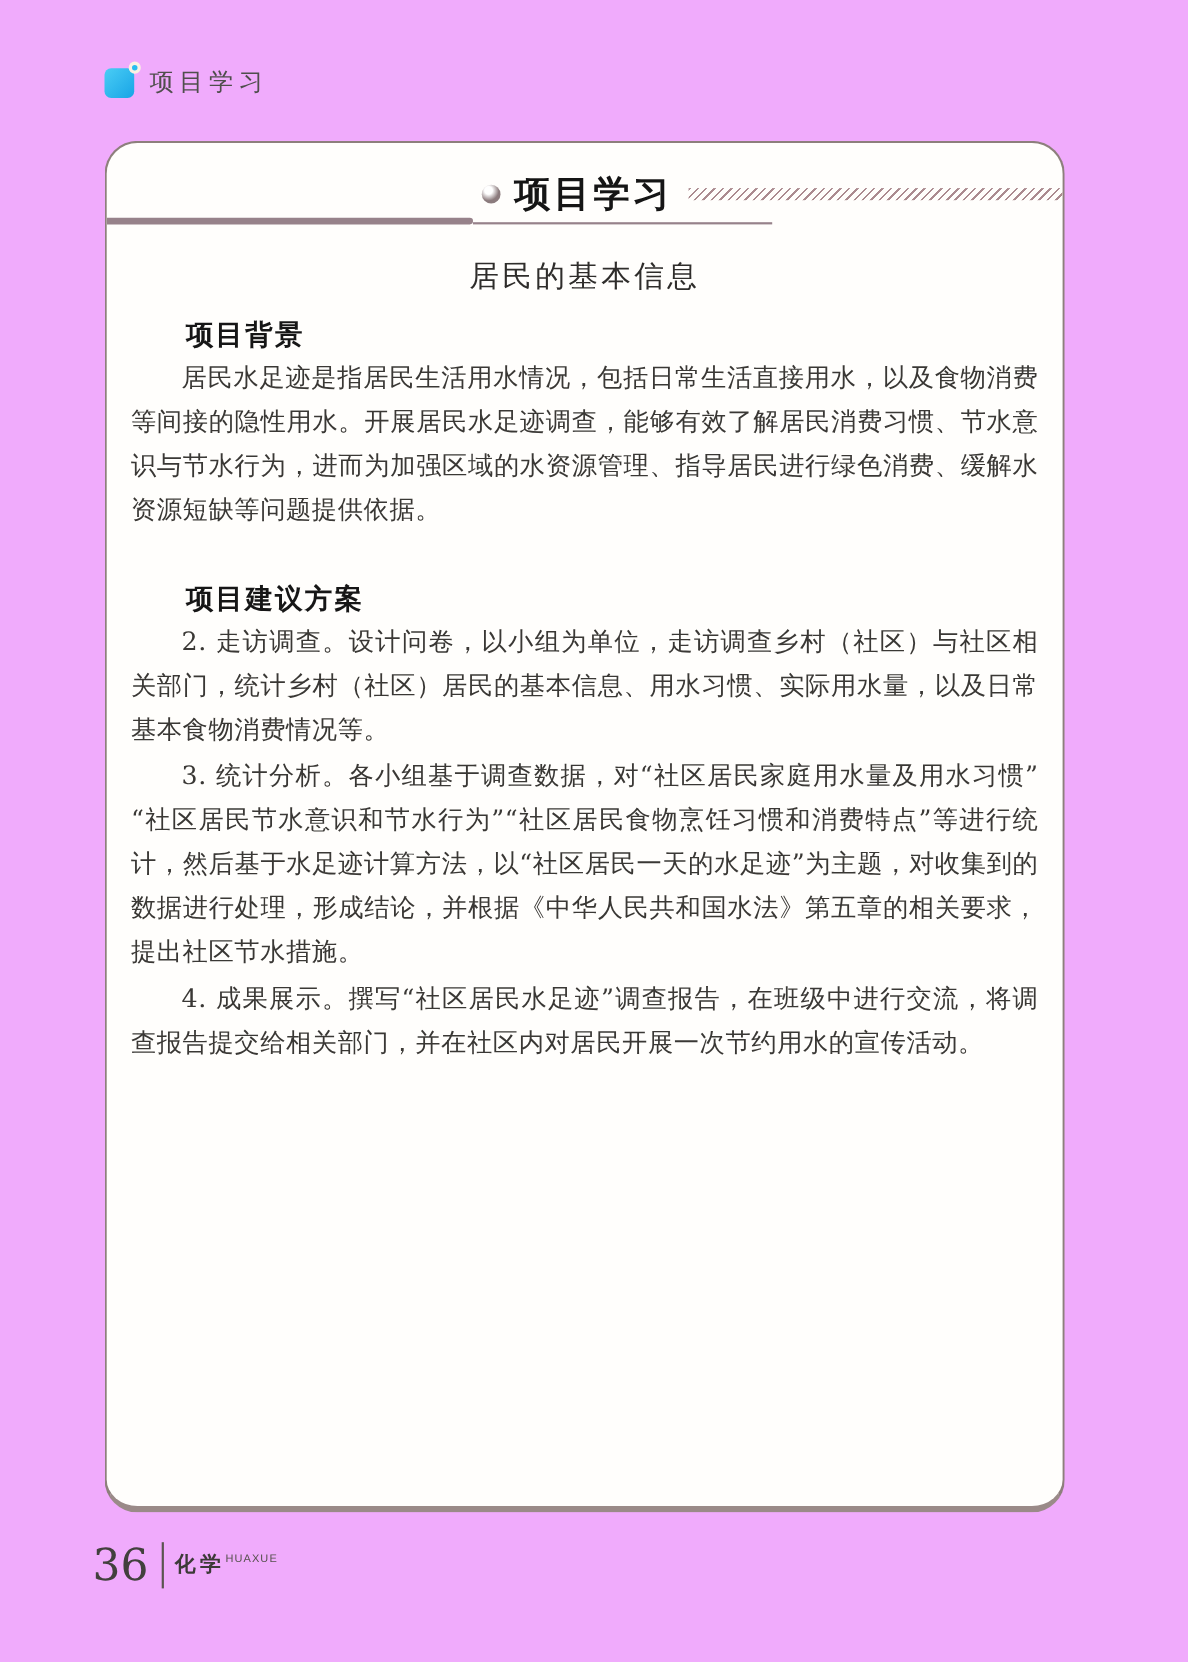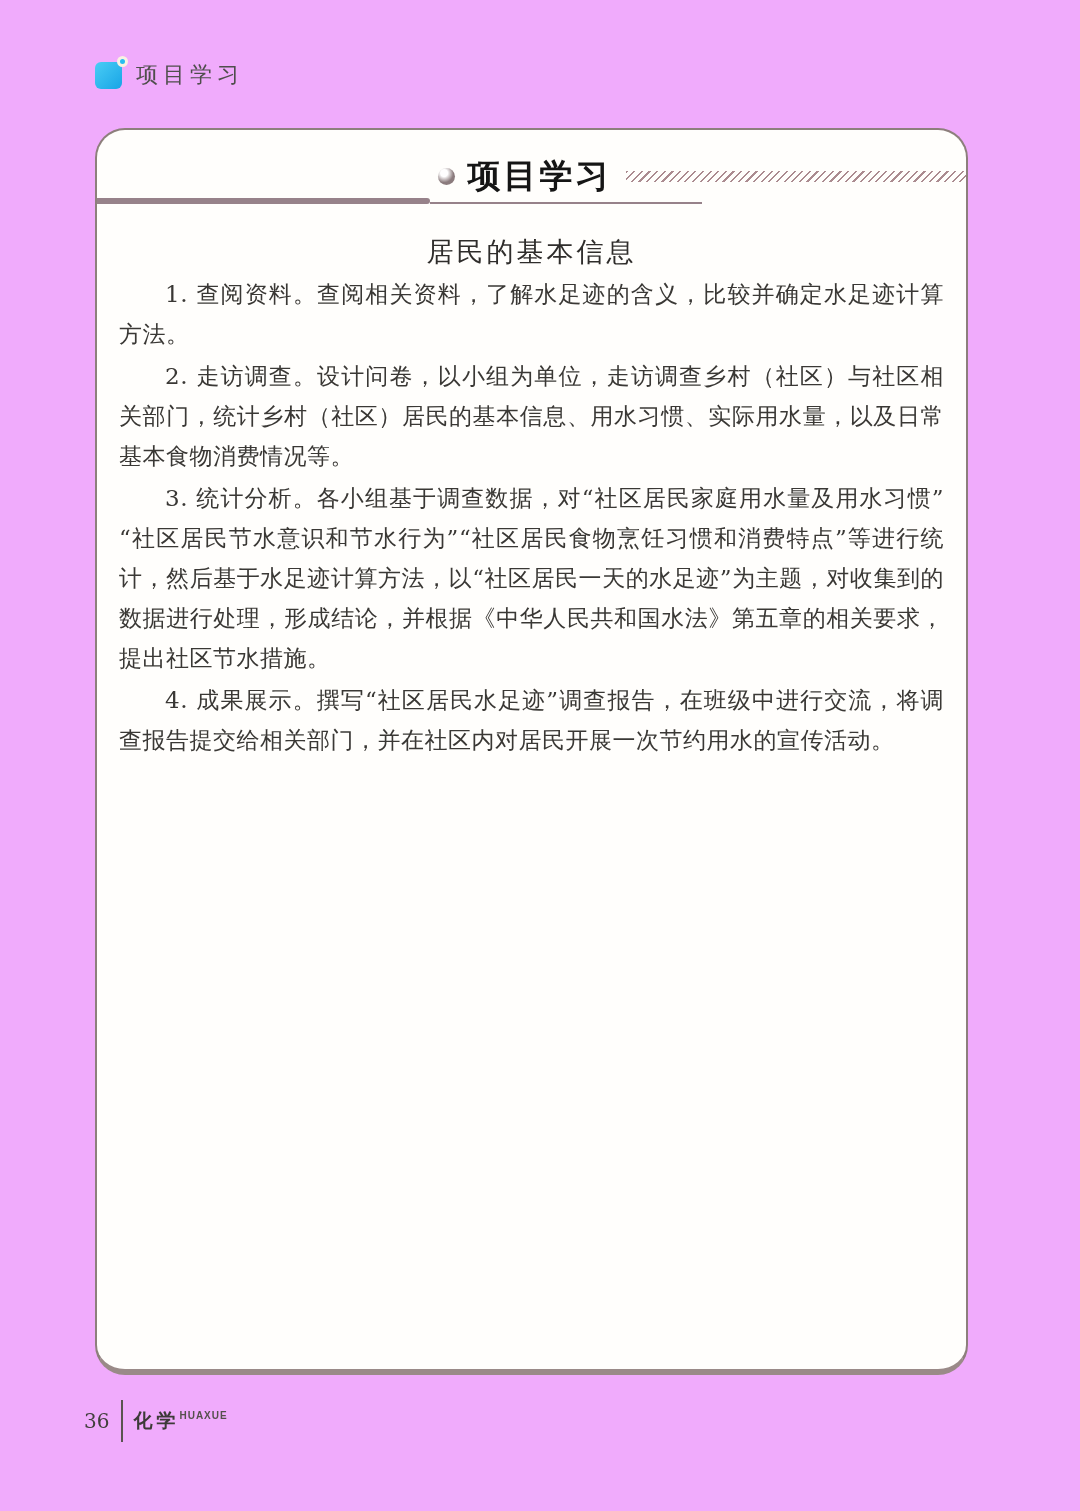--- a/index.html
+++ b/index.html
@@ -151,40 +151,40 @@
   
   .footer {
     position: absolute;
     left: 84px;
     top: 1400px;
     display: flex;
     align-items: center;
   }
   .page-num {
     font-family: "DejaVu Serif", serif;
-    font-size: 20px;
+    font-size: 40px;
     color: #42403d;
   }
   .footer-divider {
     width: 2px;
     height: 42px;
     background: #5a5450;
     margin: 0 10px 0 12px;
   }
   .footer-book { display: flex; justify-content: center; }
   .book-cn {
     font-size: 19px;
     font-weight: bold;
     letter-spacing: 4px;
     color: #3c3a37;
     line-height: 22px;
   }
   .book-latin {
     font-size: 10px;
-    font-weight: bold;
+    font-weight: normal;
     letter-spacing: 1px;
     color: #55504c;
     line-height: 12px;
   }
 </style>
 </head>
 <body>
 
 <div class="page">
 
@@ -204,23 +204,27 @@
       <span class="hatch"></span>
     </div>
 
     <div class="header-rule">
       <span class="rule-thick"></span>
       <span class="rule-thin"></span>
     </div>
 
     <h2 class="doc-title">居民的基本信息</h2>
 
+    <div class="section section-bg">
+      <h3>项目背景</h3>
+      <p>居民水足迹是指居民生活用水情况，包括日常生活直接用水，以及食物消费等间接的隐性用水。开展居民水足迹调查，能够有效了解居民消费习惯、节水意识与节水行为，进而为加强区域的水资源管理、指导居民进行绿色消费、缓解水资源短缺等问题提供依据。</p>
+    </div>
 
     <div class="section section-plan">
-      <p>1. 查阅资料。查阅相关资料，了解水足迹的含义，比较并确定水足迹计算方法。</p>
+      <h3>项目建议方案</h3>
       <p>2. 走访调查。设计问卷，以小组为单位，走访调查乡村（社区）与社区相关部门，统计乡村（社区）居民的基本信息、用水习惯、实际用水量，以及日常基本食物消费情况等。</p>
       <p>3. 统计分析。各小组基于调查数据，对“社区居民家庭用水量及用水习惯”“社区居民节水意识和节水行为”“社区居民食物烹饪习惯和消费特点”等进行统计，然后基于水足迹计算方法，以“社区居民一天的水足迹”为主题，对收集到的数据进行处理，形成结论，并根据《中华人民共和国水法》第五章的相关要求，提出社区节水措施。</p>
       <p>4. 成果展示。撰写“社区居民水足迹”调查报告，在班级中进行交流，将调查报告提交给相关部门，并在社区内对居民开展一次节约用水的宣传活动。</p>
     </div>
 
   </div>
 
   <div class="footer">
     <span class="page-num">36</span>
     <span class="footer-divider"></span>

